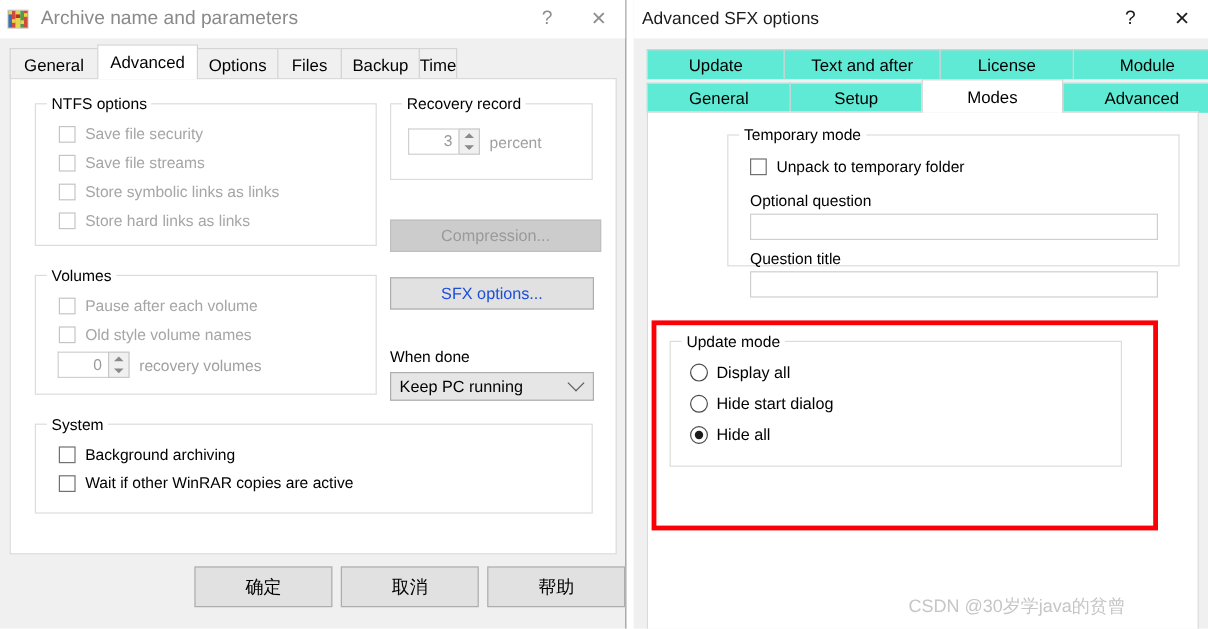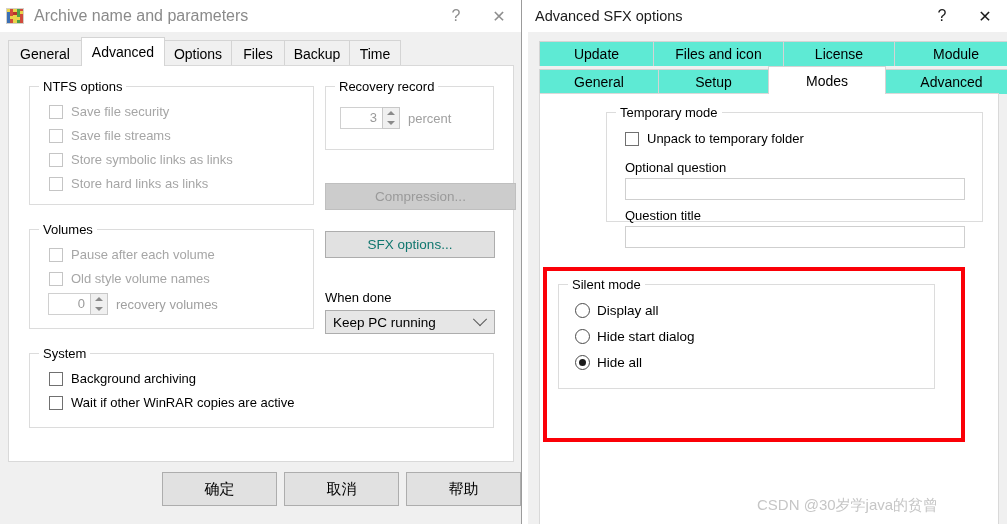--- a/index.html
+++ b/index.html
@@ -181,21 +181,21 @@
     font-size: 13px;
     color: #a0a0a0;
   }
 
   .btn {
     position: absolute;
     box-sizing: border-box;
     border: 1px solid #adadad;
     background: #e1e1e1;
     font-size: 13.5px;
-    color: #0f766e;
+    color: #1d4ed8;
     display: flex;
     align-items: center;
     justify-content: center;
   }
   .btn.disabled {
     background: #cccccc;
     border-color: #bfbfbf;
     color: #9a9a9a;
   }
 
@@ -380,21 +380,21 @@
     <div class="tb-btn">?</div>
     <div class="tb-btn close">✕</div>
   </div>
 
   <div class="tabstrip-left">
     <div class="tab" style="width:74px">General</div>
     <div class="tab selected" style="width:84px">Advanced</div>
     <div class="tab" style="width:68px">Options</div>
     <div class="tab" style="width:54px">Files</div>
     <div class="tab" style="width:66px">Backup</div>
-    <div class="tab" style="width:52px">Time</div>
+    <div class="tab" style="width:32px">Time</div>
   </div>
 
   <div class="panel-left">
 
     <div class="gbox" style="left:20px; top:20px; width:285px; height:119px;">
       <div class="gb-title">NTFS options</div>
       <div class="cb-row" style="left:19px; top:17px;">
         <span class="cbox disabled"></span>
         <span class="cb-label disabled">Save file security</span>
       </div>
@@ -457,21 +457,21 @@
               <span class="tri-up"></span>
             </span>
           <span class="spin-dn">
               <span class="tri-dn"></span>
             </span>
         </span>
         <span class="spin-suffix">percent</span>
       </div>
     </div>
 
-    <div class="btn disabled" style="left:316px; top:117px; width:191px; height:27px;">Compression...</div>
+    <div class="btn disabled" style="left:316px; top:117px; width:176px; height:27px;">Compression...</div>
     <div class="btn" style="left:316px; top:165px; width:170px; height:27px;">SFX options...</div>
 
     <div class="lbl" style="left:316px; top:224px;">When done</div>
     <div class="combo" style="left:316px; top:244px; width:170px; height:24px;">
       <span>Keep PC running</span>
       <span class="chev"></span>
     </div>
   </div>
 
   <div class="btnbar">
@@ -485,21 +485,21 @@
   <div class="titlebar-r">
     <div class="title-text-r">Advanced SFX options</div>
     <div class="tb-spacer"></div>
     <div class="tb-btn" style="color:#1b1b1b;">?</div>
     <div class="tb-btn close" style="color:#1b1b1b;">✕</div>
   </div>
 </div>
 
 <div class="tabrow" style="left:539px; top:41px;">
   <div class="rtab" style="width:115px">Update</div>
-  <div class="rtab" style="width:131px">Files and icon</div>
+  <div class="rtab" style="width:131px">Text and after</div>
   <div class="rtab" style="width:112px">License</div>
   <div class="rtab" style="width:124px">Module</div>
 </div>
 
 <div class="tabrow" style="left:539px; top:66px;">
   <div class="rtab" style="width:120px">General</div>
   <div class="rtab" style="width:111px">Setup</div>
   <div class="rtab selected" style="width:118px">Modes</div>
   <div class="rtab" style="width:133px">Advanced</div>
 </div>
@@ -512,21 +512,21 @@
       <span class="cbox"></span>
       <span class="cb-label">Unpack to temporary folder</span>
     </div>
     <div class="lbl" style="left:18px; top:47px;">Optional question</div>
     <div class="tinput" style="left:18px; top:65px; width:340px; height:22px;"></div>
     <div class="lbl" style="left:18px; top:95px;">Question title</div>
     <div class="tinput" style="left:18px; top:113px; width:340px; height:22px;"></div>
   </div>
 
   <div class="gbox gbox-w" style="left:18px; top:190px; width:377px; height:105px;">
-    <div class="gb-title">Silent mode</div>
+    <div class="gb-title">Update mode</div>
     <div class="radio-row" style="left:16px; top:18px;">
       <span class="radio"></span>
       <span class="radio-label">Display all</span>
     </div>
     <div class="radio-row" style="left:16px; top:44px;">
       <span class="radio"></span>
       <span class="radio-label">Hide start dialog</span>
     </div>
     <div class="radio-row" style="left:16px; top:70px;">
       <span class="radio checked"></span>

